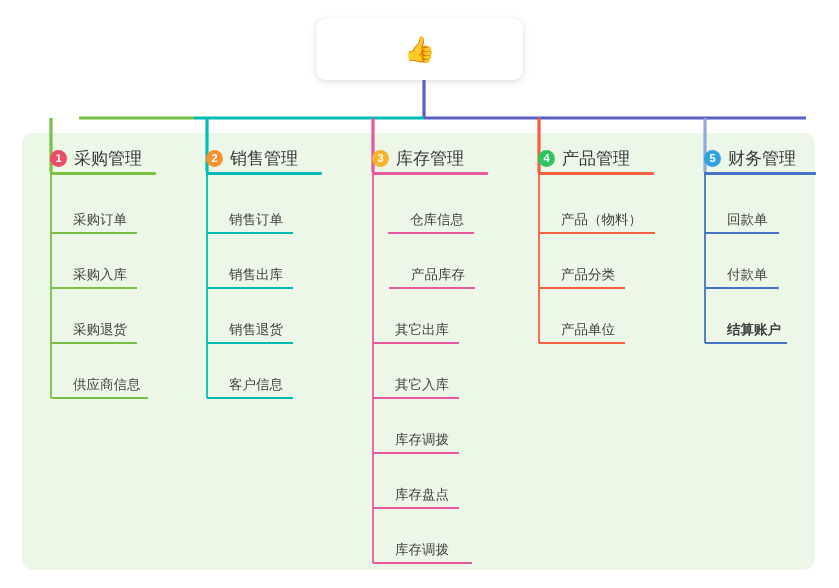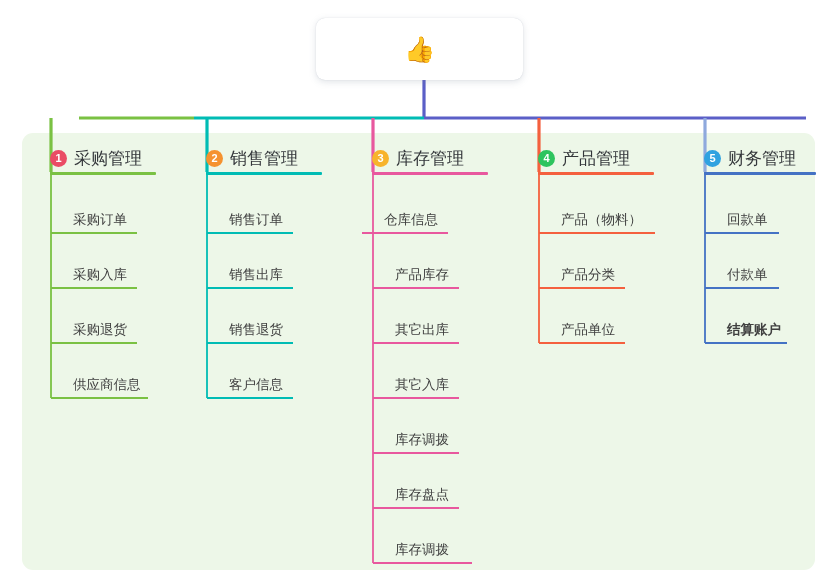--- a/index.html
+++ b/index.html
@@ -159,25 +159,25 @@
           <span class="leaf-label">客户信息</span>
           <div class="leaf-rule" style="width: 86px; background: rgb(0, 188, 180);"></div>
         </div>
       </div>
       <div class="col" style="left: 362px; top: 146px;">
         <div class="col-head">
           <span class="badge" style="background: rgb(247, 179, 43);">3</span>
           <span class="col-title">库存管理</span>
         </div>
         <div class="head-rule" style="top: 26px; width: 116px; background: rgb(232, 88, 158);"></div>
-        <div class="leaf" style="left: 0; top: 87px; width: 86px;">
+        <div class="leaf" style="left: 26px; top: 87px; width: 86px;">
           <span class="leaf-label">仓库信息</span>
           <div class="leaf-rule" style="width: 86px; background: rgb(232, 88, 158);"></div>
         </div>
-        <div class="leaf" style="left: 11px; top: 142px; width: 86px; font-family: Liberation Mono, monospace;">
+        <div class="leaf" style="left: 27px; top: 142px; width: 86px; font-family: Liberation Mono, monospace;">
           <span class="leaf-label">产品库存</span>
           <div class="leaf-rule" style="width: 86px; background: rgb(232, 88, 158);"></div>
         </div>
         <div class="leaf" style="left: 11px; top: 197px; width: 86px;">
           <span class="leaf-label">其它出库</span>
           <div class="leaf-rule" style="width: 86px; background: rgb(232, 88, 158);"></div>
         </div>
         <div class="leaf" style="left: 11px; top: 252px; width: 86px;">
           <span class="leaf-label">其它入库</span>
           <div class="leaf-rule" style="width: 86px; background: rgb(232, 88, 158);"></div>

